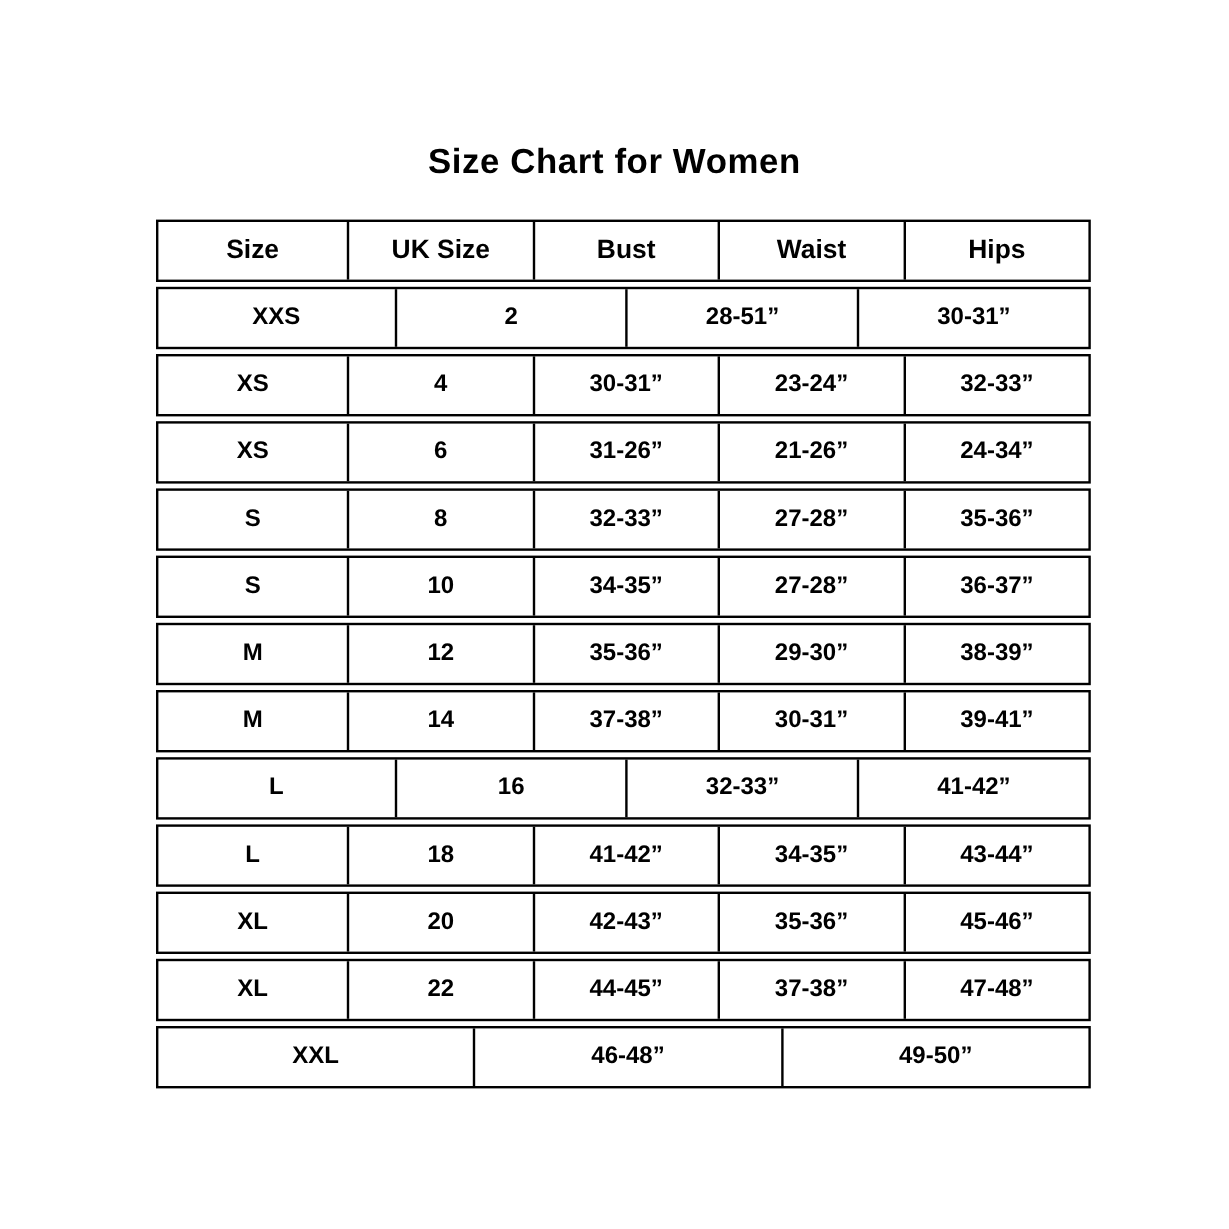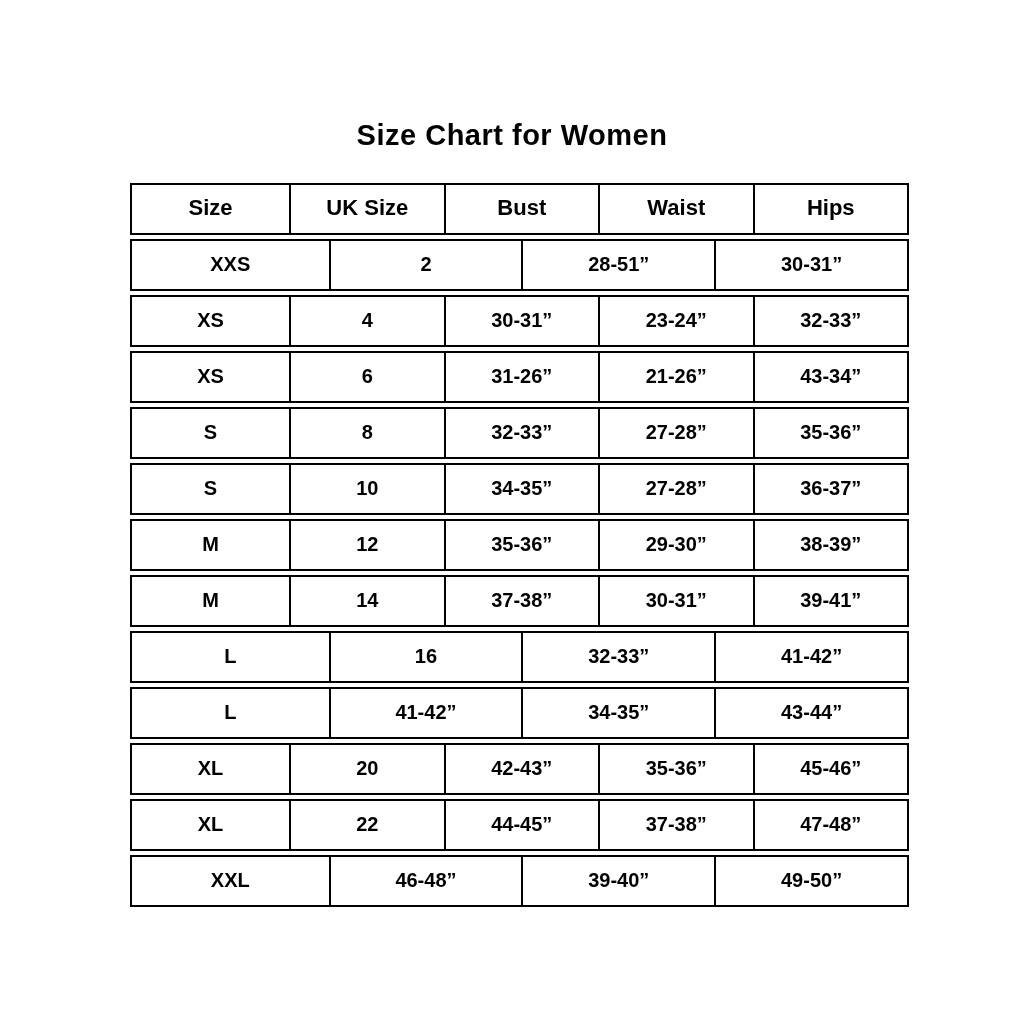--- a/index.html
+++ b/index.html
@@ -80,21 +80,21 @@
     <div class="cell">30-31”</div>
     <div class="cell">23-24”</div>
     <div class="cell">32-33”</div>
   </div>
 
   <div class="row">
     <div class="cell">XS</div>
     <div class="cell">6</div>
     <div class="cell">31-26”</div>
     <div class="cell">21-26”</div>
-    <div class="cell">43-34”</div>
+    <div class="cell">24-34”</div>
   </div>
 
   <div class="row">
     <div class="cell">S</div>
     <div class="cell">8</div>
     <div class="cell">32-33”</div>
     <div class="cell">27-28”</div>
     <div class="cell">35-36”</div>
   </div>
 
@@ -124,20 +124,21 @@
 
   <div class="row">
     <div class="cell">L</div>
     <div class="cell">16</div>
     <div class="cell">32-33”</div>
     <div class="cell">41-42”</div>
   </div>
 
   <div class="row">
     <div class="cell">L</div>
+    <div class="cell">18</div>
     <div class="cell">41-42”</div>
     <div class="cell">34-35”</div>
     <div class="cell">43-44”</div>
   </div>
 
   <div class="row">
     <div class="cell">XL</div>
     <div class="cell">20</div>
     <div class="cell">42-43”</div>
     <div class="cell">35-36”</div>
@@ -148,18 +149,17 @@
     <div class="cell">XL</div>
     <div class="cell">22</div>
     <div class="cell">44-45”</div>
     <div class="cell">37-38”</div>
     <div class="cell">47-48”</div>
   </div>
 
   <div class="row">
     <div class="cell">XXL</div>
     <div class="cell">46-48”</div>
-    <div class="cell">39-40”</div>
     <div class="cell">49-50”</div>
   </div>
 </div>
 
 </div>
 
 </body></html>

